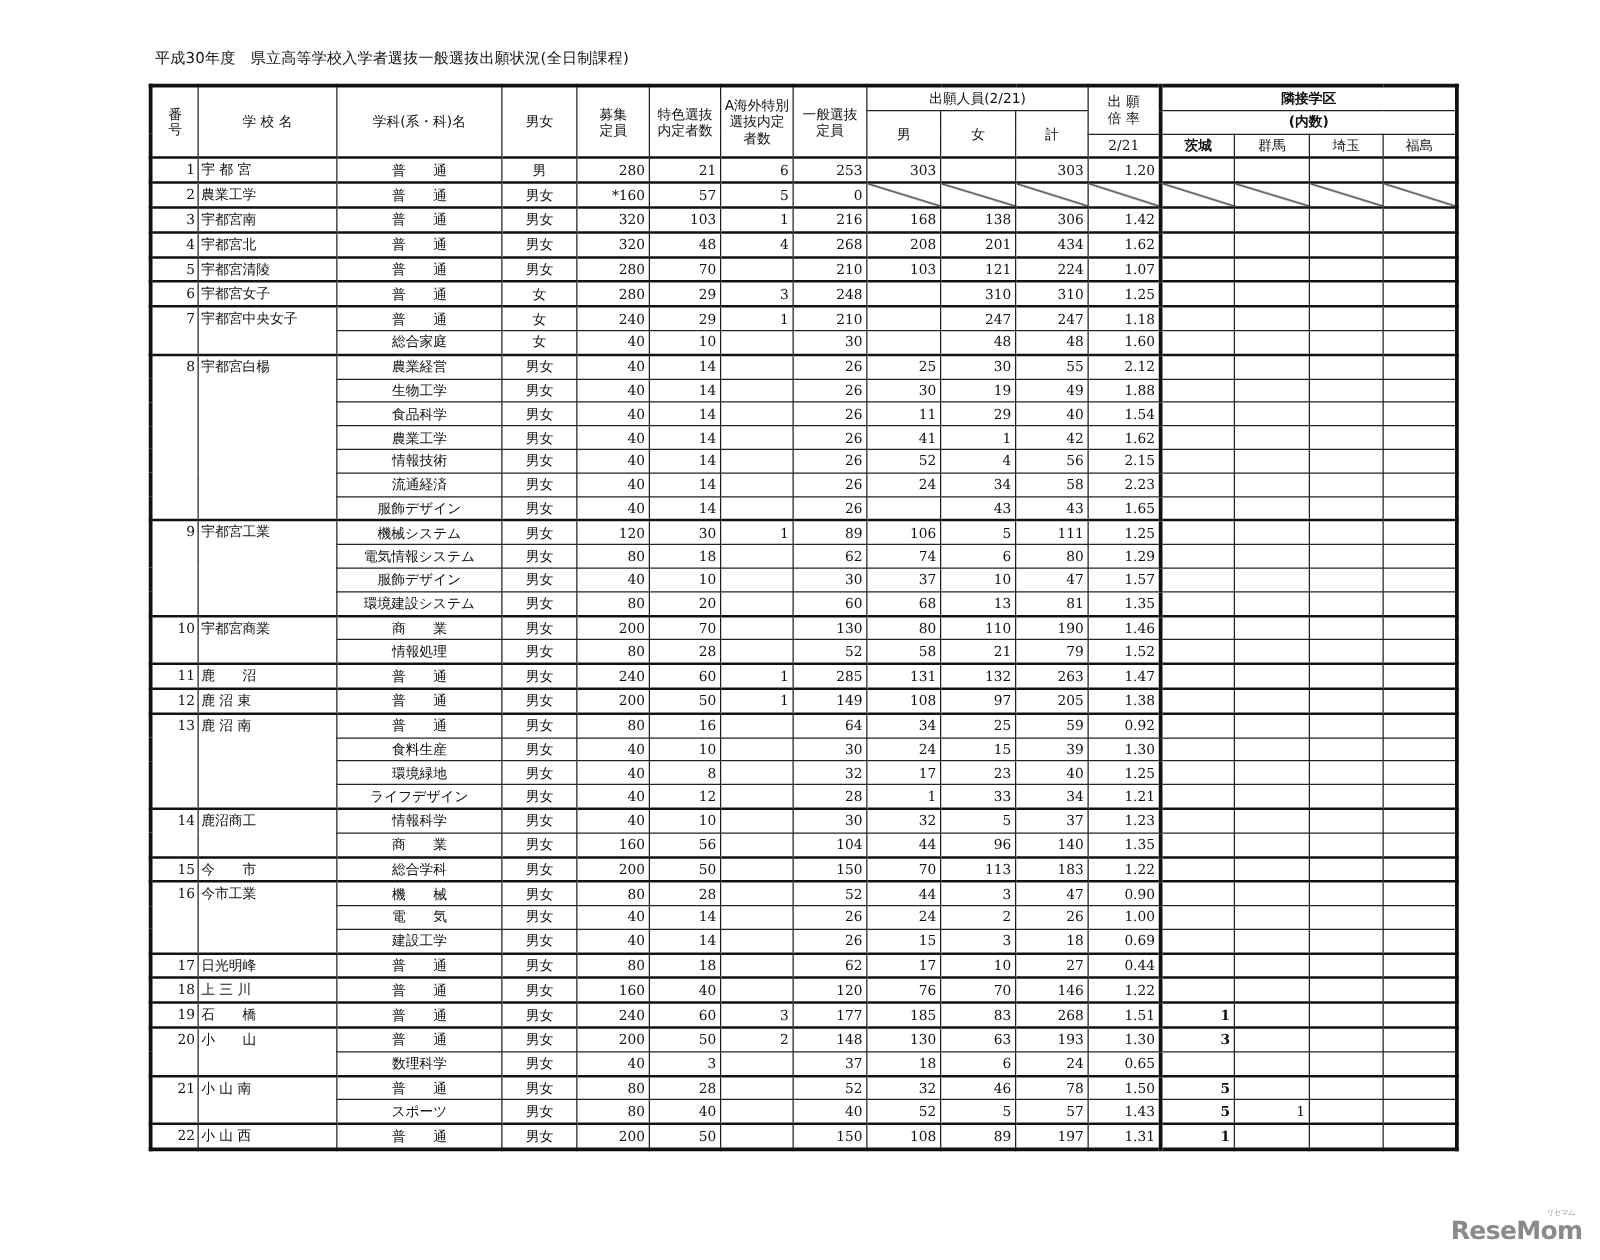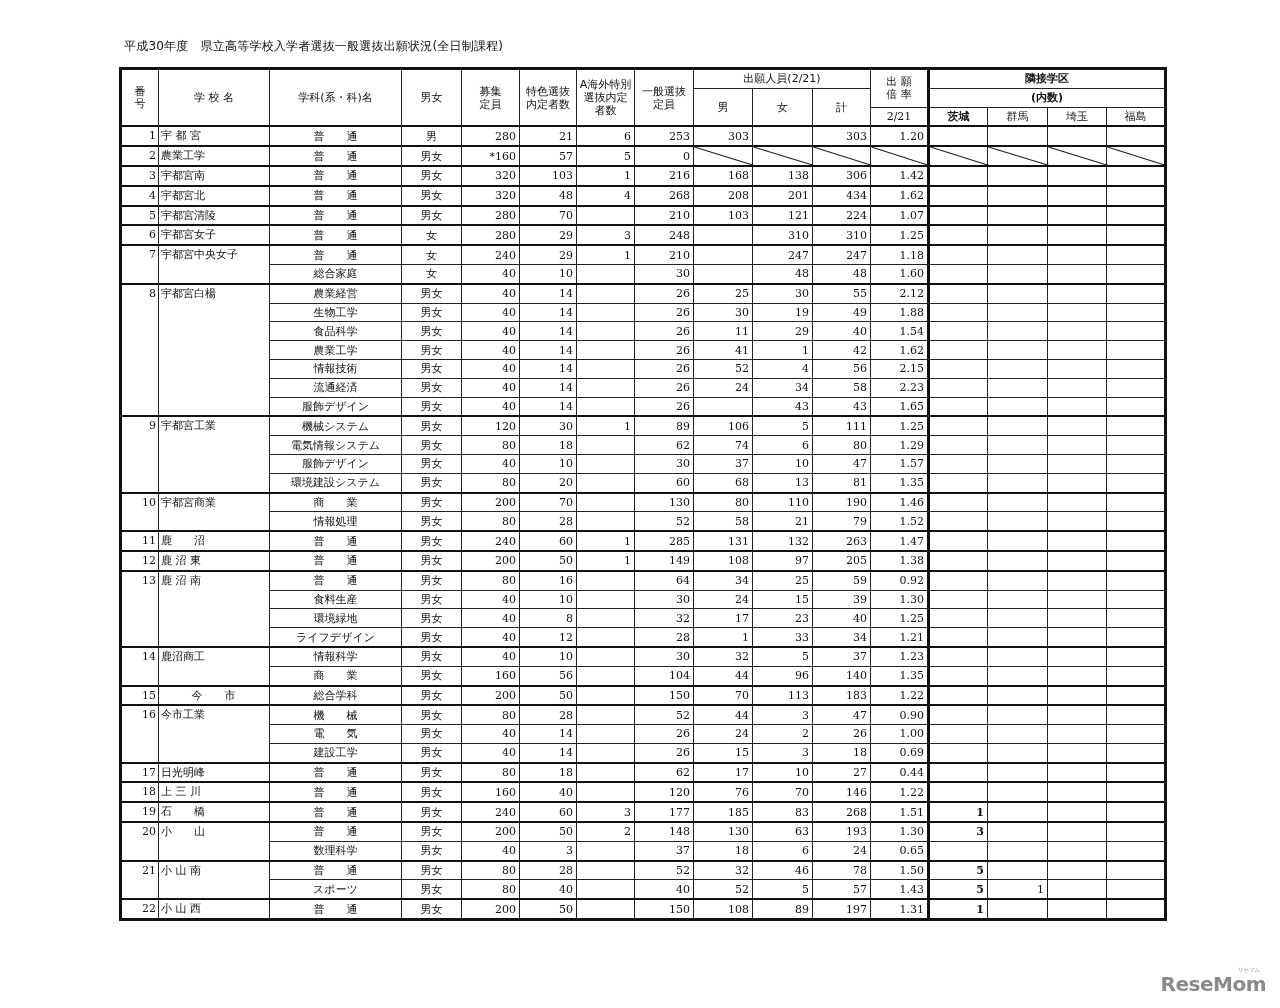--- a/index.html
+++ b/index.html
@@ -566,21 +566,21 @@
         <td class="num">96</td>
         <td class="num">140</td>
         <td class="num" style="font-family: &quot;DejaVu Serif&quot;, serif;">1.35</td>
         <td class="num thickL"></td>
         <td class="num"></td>
         <td class="num"></td>
         <td class="num"></td>
       </tr>
       <tr class="thickT">
         <td class="no" rowspan="1" style="vertical-align: top;">15</td>
-        <td class="l" rowspan="1" style="vertical-align: top; text-align: center;">今　　市</td>
+        <td class="l" rowspan="1" style="vertical-align: top;">今　　市</td>
         <td class="c">総合学科</td>
         <td class="c">男女</td>
         <td class="num">200</td>
         <td class="num">50</td>
         <td class="num"></td>
         <td class="num">150</td>
         <td class="num">70</td>
         <td class="num">113</td>
         <td class="num">183</td>
         <td class="num" style="font-family: &quot;DejaVu Serif&quot;, serif;">1.22</td>

